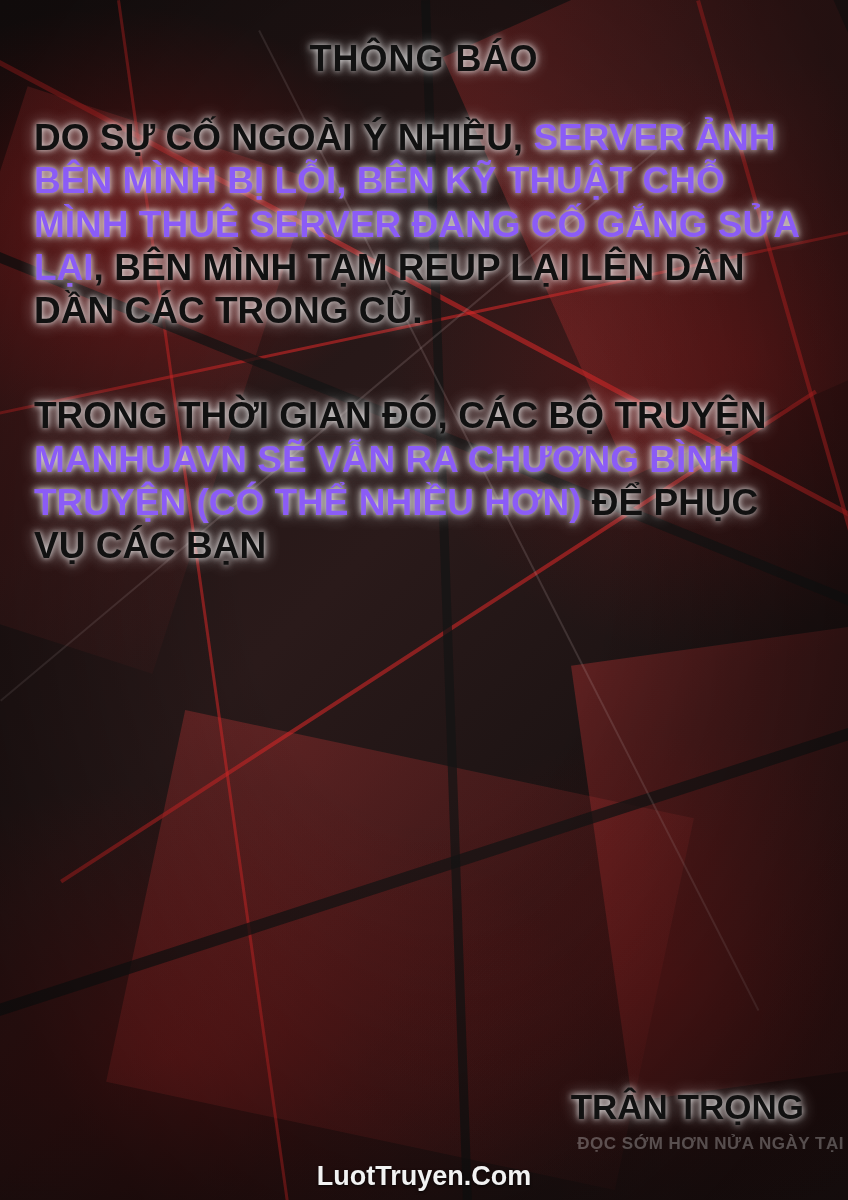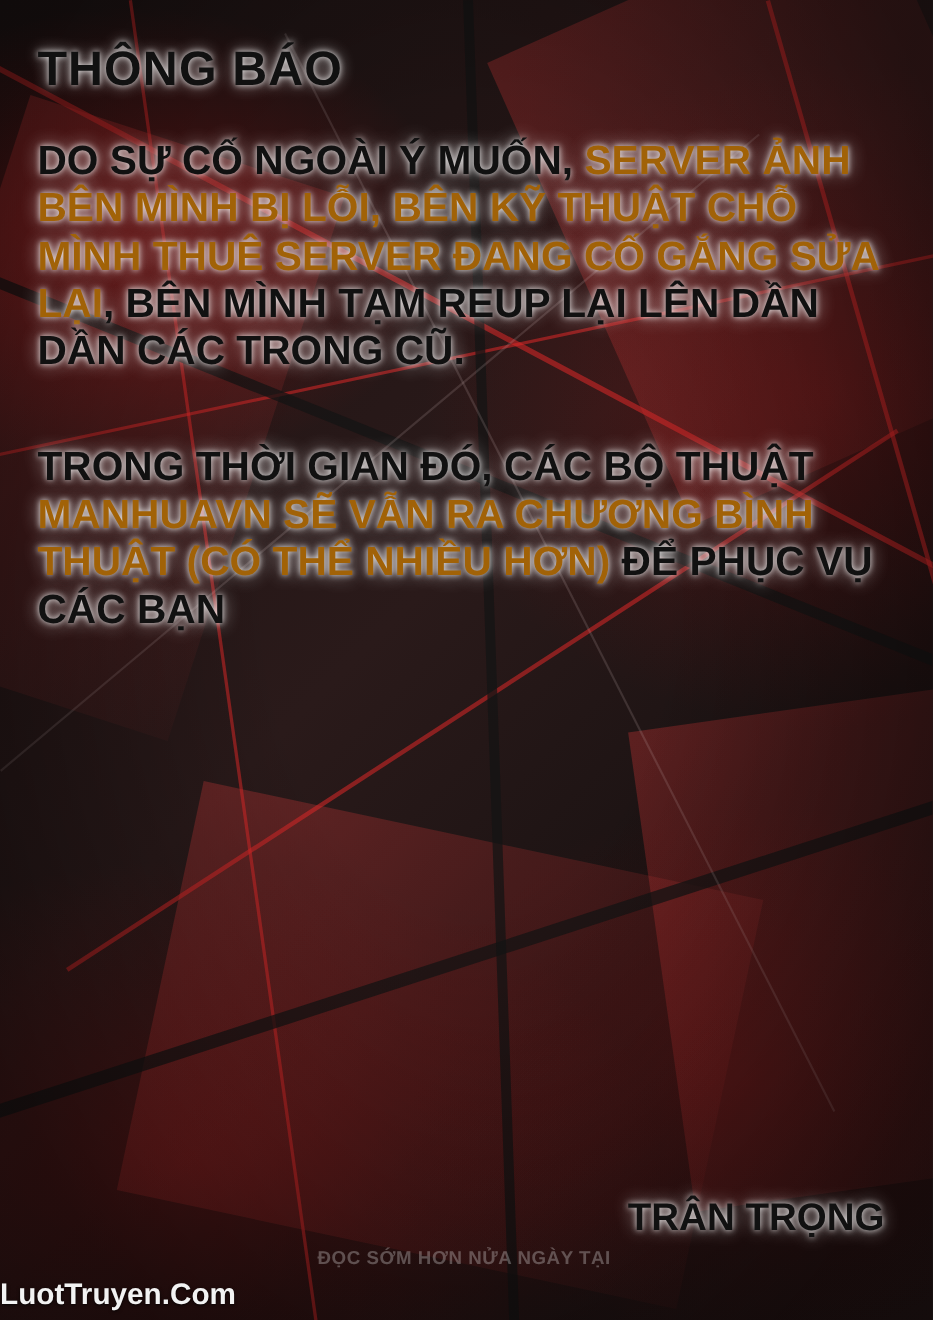--- a/index.html
+++ b/index.html
@@ -46,68 +46,69 @@
   }
 
   
   .content {
     position: absolute;
     inset: 0;
     padding: 38px 34px 10px 34px;
     box-sizing: border-box;
   }
   .title {
-    text-align: left;
-    font-size: 44px;
+    text-align: center;
+    font-size: 36px;
     font-weight: bold;
     color: #111111;
     letter-spacing: 1px;
     margin: 0 0 36px 0;
     text-shadow: 0 0 6px rgba(255,255,255,0.85), 0 0 14px rgba(255,255,255,0.6);
   }
   .para {
     font-size: 37px;
     font-weight: bold;
     line-height: 1.17;
     color: #111111;
     margin: 0 0 40px 0;
     text-shadow: 0 0 6px rgba(255,255,255,0.9), 0 0 16px rgba(255,255,255,0.65);
   }
   .para.p1 { margin-bottom: 62px; }
   .para.p2 { margin-bottom: 62px; }
-  .hl { color: #a16207; }
+  .hl { color: #8b5cf6; }
 
   .sign {
     position: absolute;
     right: 44px;
     bottom: 72px;
     text-align: center;
     font-size: 35px;
     font-weight: bold;
     line-height: 1.2;
     color: #111111;
     text-shadow: 0 0 6px rgba(255,255,255,0.9), 0 0 16px rgba(255,255,255,0.6);
   }
 
   .wm-top {
     position: absolute;
     left: 0;
     right: 4px;
     bottom: 46px;
-    text-align: center;
+    text-align: right;
     font-size: 17px;
     font-weight: bold;
     color: rgba(235,235,235,0.30);
     letter-spacing: 0.5px;
   }
   .wm-main {
     position: absolute;
     left: 0;
     right: 0;
     bottom: 8px;
+    text-align: center;
     font-size: 27px;
     font-weight: bold;
     color: #f2f2f2;
     text-shadow: 0 1px 3px rgba(0,0,0,0.8);
   }
 </style>
 </head>
 <body>
 
 <div class="page">
@@ -128,23 +129,23 @@
     <div class="line dark" style="left:430px;top:0px;width:1300px;height:9px;transform:rotate(88deg);"></div>
     <div class="line pale" style="left:0px;top:700px;width:900px;height:2px;transform:rotate(-40deg);"></div>
     <div class="line pale" style="left:260px;top:30px;width:1100px;height:2px;transform:rotate(63deg);"></div>
     <div class="vig"></div>
   </div>
 
   <div class="content">
 
     <h1 class="title">THÔNG BÁO</h1>
 
-    <p class="para p1"><span>DO SỰ CỐ NGOÀI Ý MUỐN, </span><span class="hl">SERVER ẢNH BÊN MÌNH BỊ LỖI, BÊN KỸ THUẬT CHỖ MÌNH THUÊ SERVER ĐANG CỐ GẮNG SỬA LẠI</span><span>, BÊN MÌNH TẠM REUP LẠI LÊN DẦN DẦN CÁC TRONG CŨ.</span></p>
+    <p class="para p1"><span>DO SỰ CỐ NGOÀI Ý NHIỀU, </span><span class="hl">SERVER ẢNH BÊN MÌNH BỊ LỖI, BÊN KỸ THUẬT CHỖ MÌNH THUÊ SERVER ĐANG CỐ GẮNG SỬA LẠI</span><span>, BÊN MÌNH TẠM REUP LẠI LÊN DẦN DẦN CÁC TRONG CŨ.</span></p>
 
-    <p class="para p2"><span>TRONG THỜI GIAN ĐÓ, CÁC BỘ THUẬT </span><span class="hl">MANHUAVN SẼ VẪN RA CHƯƠNG BÌNH THUẬT (CÓ THỂ NHIỀU HƠN)</span><span> ĐỂ PHỤC VỤ CÁC BẠN</span></p>
+    <p class="para p2"><span>TRONG THỜI GIAN ĐÓ, CÁC BỘ TRUYỆN </span><span class="hl">MANHUAVN SẼ VẪN RA CHƯƠNG BÌNH TRUYỆN (CÓ THỂ NHIỀU HƠN)</span><span> ĐỂ PHỤC VỤ CÁC BẠN</span></p>
 
 
   </div>
 
   <div class="sign">
     <div>TRÂN TRỌNG</div>
   </div>
 
   <div class="wm-top">ĐỌC SỚM HƠN NỬA NGÀY TẠI</div>
   <div class="wm-main">LuotTruyen.Com</div>

